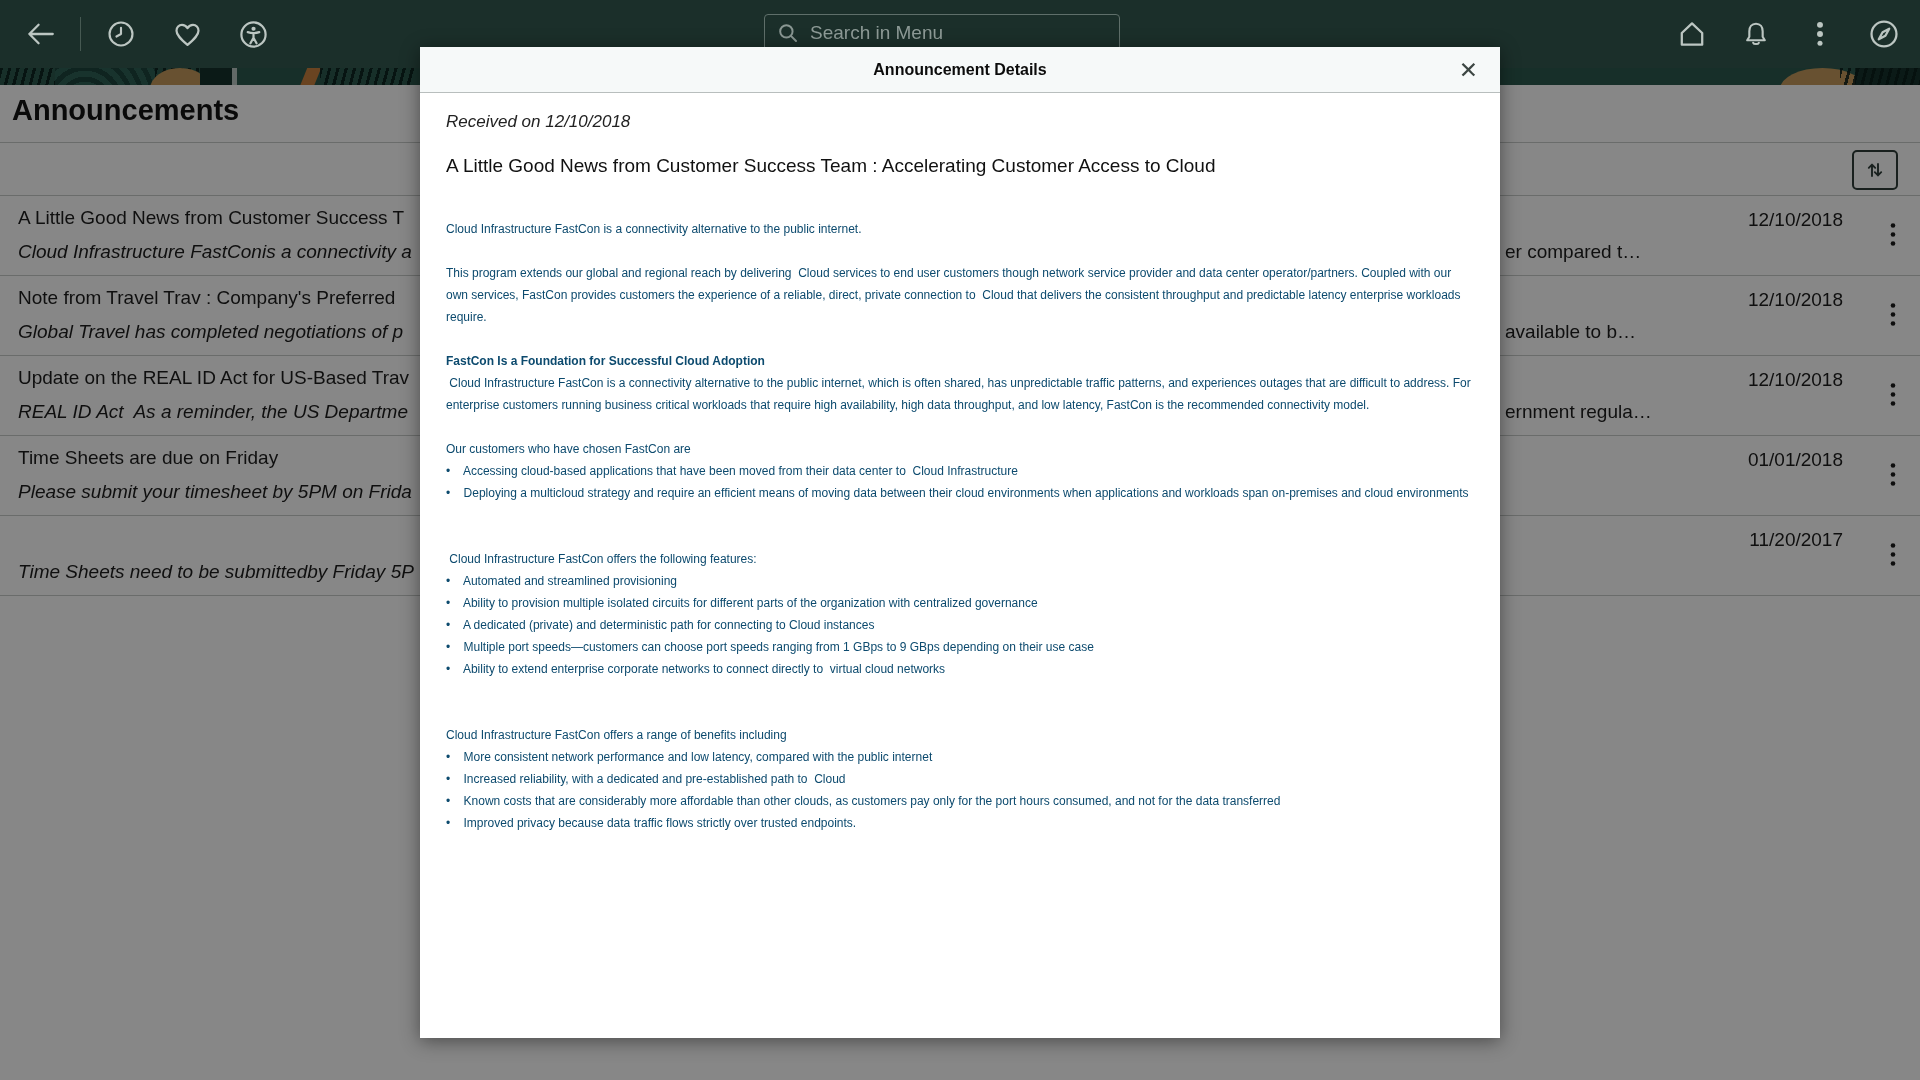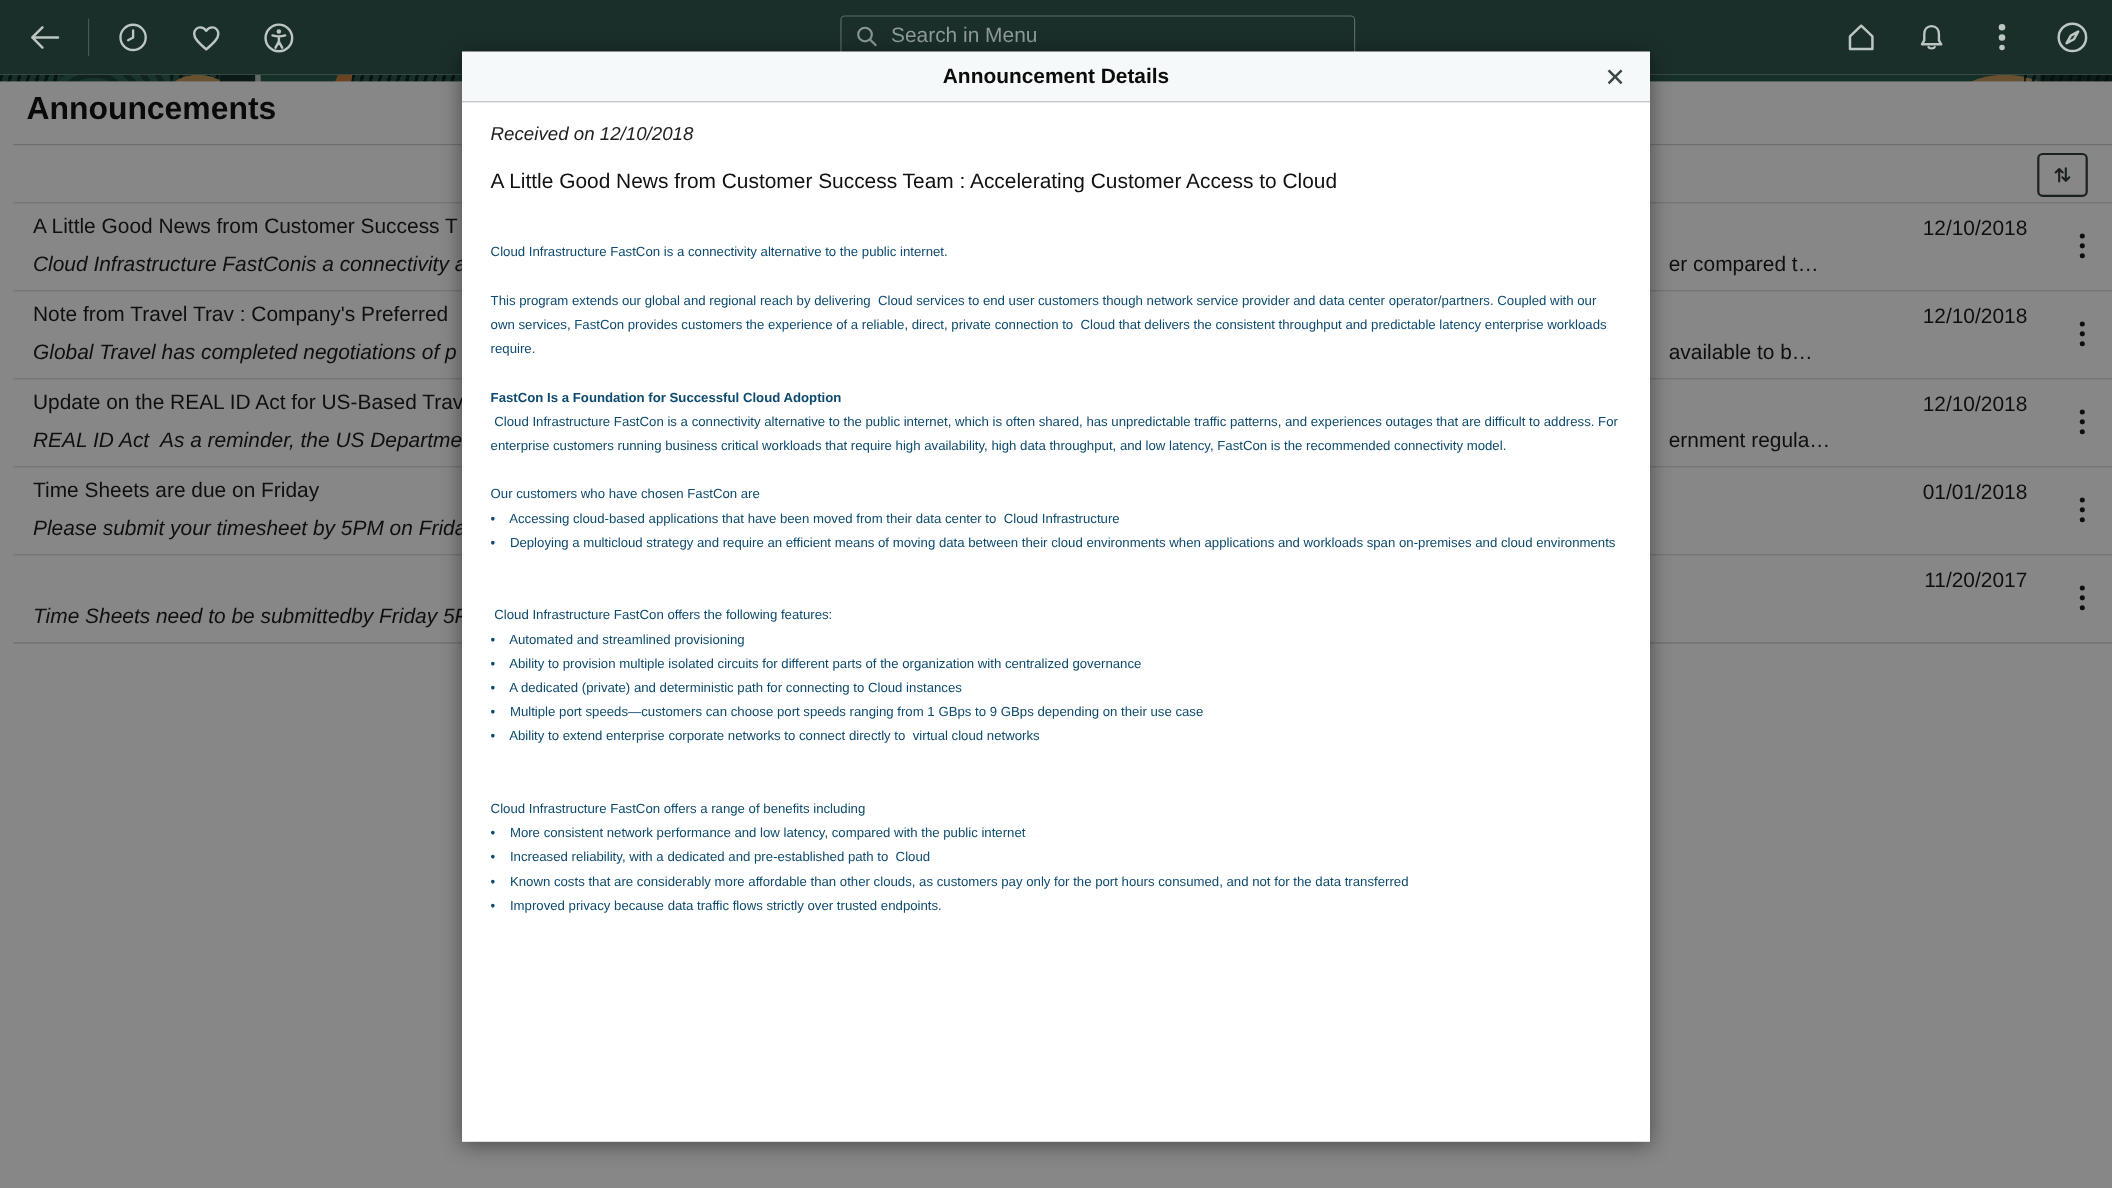--- a/index.html
+++ b/index.html
@@ -7,41 +7,41 @@
     font-family:"Liberation Sans","DejaVu Sans",sans-serif; background:#fff; }
 
   
   .topbar { position:absolute; top:0; left:0; width:1920px; height:68px;
     background:#1b2f2a; display:flex; align-items:center; z-index:2; }
   .tb-left { display:flex; align-items:center; gap:14px; padding-left:14px; }
   .tb-btn { background:none; border:none; cursor:pointer; display:flex;
     align-items:center; justify-content:center; width:52px; height:52px; color:#bcc6c2; }
   .tb-btn svg { stroke:#bcc6c2; fill:none; stroke-width:1.6; stroke-linecap:round; stroke-linejoin:round; }
   .tb-divider { width:1px; height:34px; background:#465952; }
-  .tb-search { position:absolute; left:764px; top:14px; width:468px; height:38px;
+  .tb-search { position:absolute; left:764px; top:14px; width:356px; height:38px;
     border:1px solid #5f6f6a; border-radius:4px; display:flex; align-items:center; padding:0 10px; }
   .tb-search svg { stroke:#8a9793; fill:none; stroke-width:1.8; stroke-linecap:round; flex:0 0 auto; }
   .tb-search input { background:transparent; border:none; outline:none; color:#cfd6d3;
     font-size:19px; margin-left:9px; width:330px; font-family:inherit; }
   .tb-search input::placeholder { color:#8e9b97; }
   .tb-right { position:absolute; right:10px; top:0; height:68px; display:flex; align-items:center; gap:12px; }
 
   
   .banner { position:absolute; top:68px; left:0; width:1920px; height:21px;
     background:#2c5a4e; overflow:hidden; z-index:1; }
   .banner div { position:absolute; top:0; height:21px; }
   .b-stripe { background:repeating-linear-gradient(105deg, rgba(10,30,26,.85) 0 3px, transparent 3px 8px); }
   .b-swirl  { background:repeating-radial-gradient(circle at 30% 170%, #1e453e 0 5px, #2e6156 5px 11px); }
   .b-tan    { background:#c49a5e; border-radius:50% 50% 0 0 / 100% 100% 0 0; top:6px; height:15px; }
   .b-orange { background:#c9813f; transform:skewX(-22deg); }
   .b-light  { background:#b9c6c2; }
   .b-dark   { background:#16322c; }
 
   
-  .content { position:absolute; top:74px; left:0; width:1920px; height:991px; background:#fff; z-index:1;padding-left:12px; }
+  .content { position:absolute; top:85px; left:0; width:1920px; height:991px; background:#fff; z-index:1; }
   .page-title { font-size:29px; font-weight:700; color:#141414; padding:5px 0 0 12px; line-height:40px; }
   .grid { margin-top:12px; }
   .grid-header { position:relative; height:54px; background:#fff;
     border-top:1px solid #c9cccb; border-bottom:1px solid #c9cccb; }
   .sort-btn { position:absolute; right:22px; top:7px; width:46px; height:40px;
     background:#fff; border:2px solid #303e3a; border-radius:5px; cursor:pointer;
     display:flex; align-items:center; justify-content:center; }
   .sort-btn svg { stroke:#303e3a; fill:none; stroke-width:1.9; stroke-linecap:round; stroke-linejoin:round; }
   .rows-host { display:block; }
   .grid-row { position:relative; height:80px; background:#fff; border-bottom:1px solid #c9cccb; cursor:pointer; }
@@ -54,21 +54,21 @@
   .row-kebab { position:absolute; right:16px; top:50%; transform:translateY(-50%);
     background:none; border:none; cursor:pointer; padding:4px; }
 
   
   .overlay { position:absolute; left:0; top:68px; width:1920px; height:1012px;
     background:rgba(0,0,0,0.47); z-index:5; }
   .modal { position:absolute; left:420px; top:47px; width:1080px; height:991px;
     background:#fff; z-index:10; box-shadow:0 3px 18px rgba(0,0,0,0.45); }
   .modal-header { position:relative; height:46px; background:#f6f9f9;
     border-bottom:1px solid #b8bebd; display:flex; align-items:center; justify-content:center; }
-  .modal-title { font-size:19px; font-weight:700; color:#0c0c0c; }
+  .modal-title { font-size:16px; font-weight:700; color:#0c0c0c; }
   .modal-close { position:absolute; right:14px; top:0; height:46px; background:none; border:none;
     cursor:pointer; font-size:23px; color:#3c4643; font-family:inherit; padding:0 8px; }
   .modal-body { padding:12px 26px 0 26px; }
   .received { font-style:italic; font-size:17px; color:#222; line-height:22px; margin-top:6px; }
   .subject { font-size:19px; color:#111; line-height:24px; margin:21px 0 40px 0; white-space:pre-wrap; }
   .blk { font-size:12px; line-height:22px; color:#0c4a6e; white-space:pre-wrap; }
   .gap1 { margin-top:22px; }
   .gap2 { margin-top:44px; }
   .bold { font-weight:700; }
   [data-repeat] { display:contents; }

